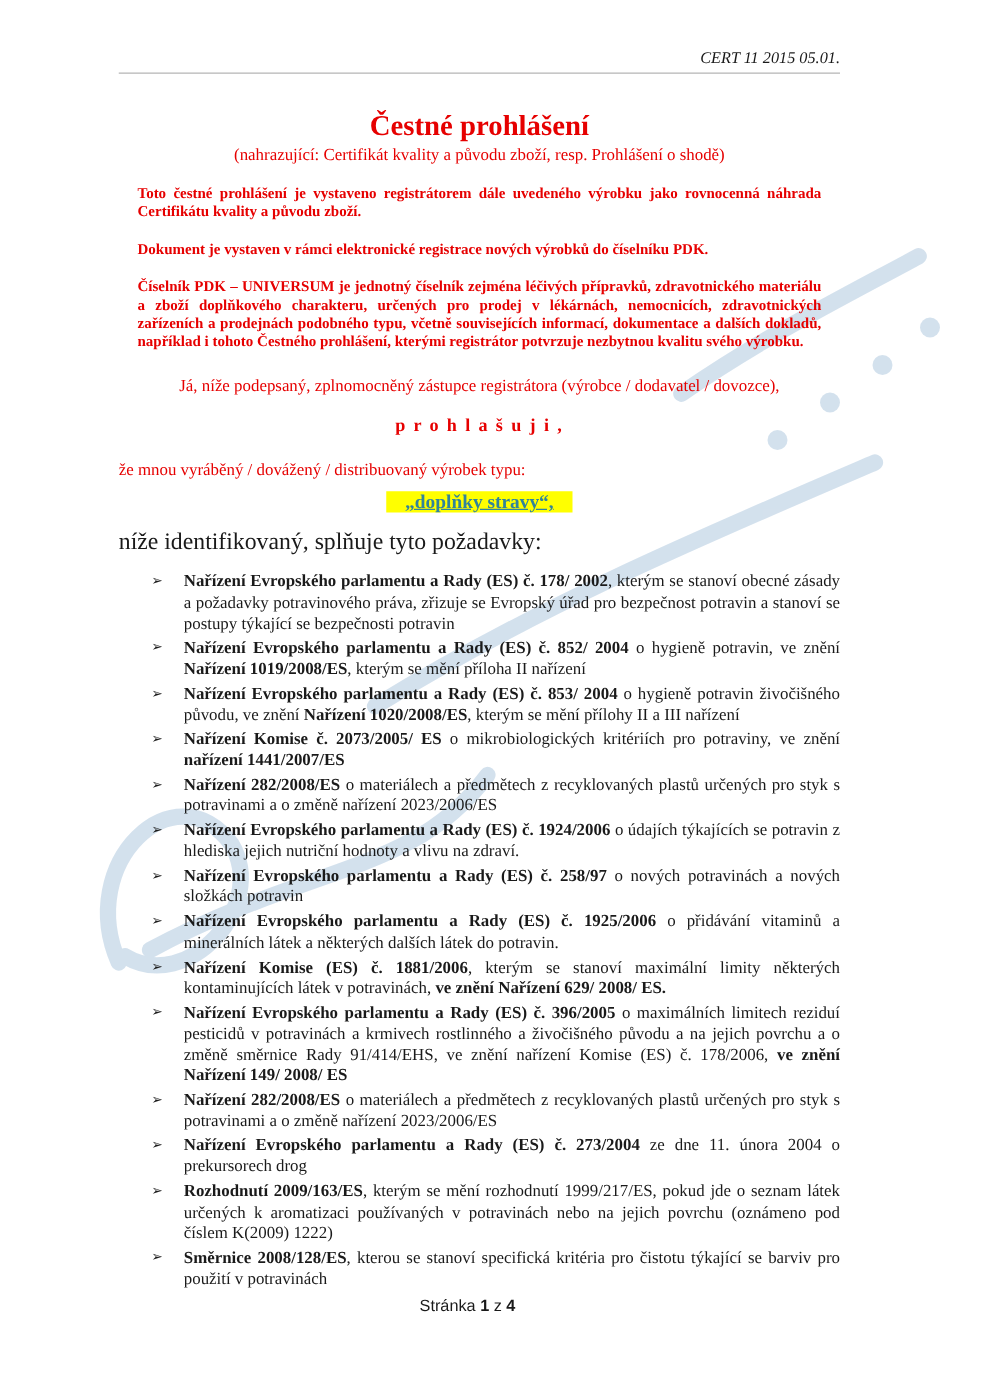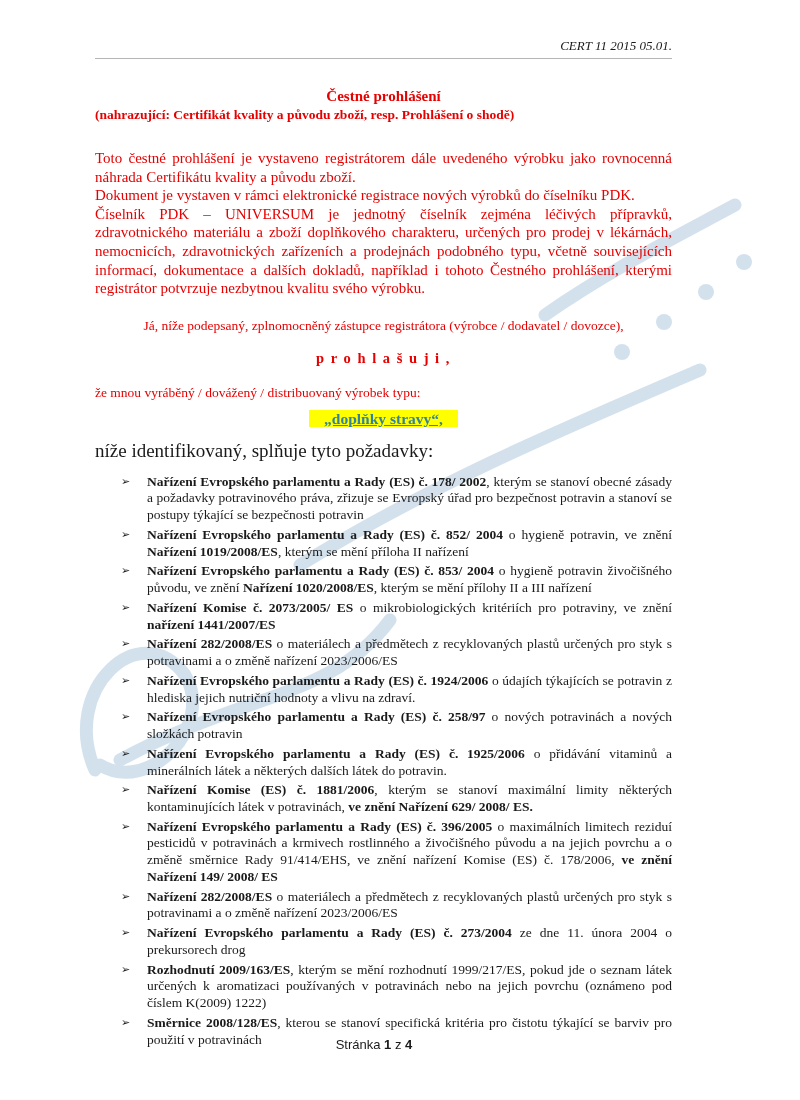--- a/index.html
+++ b/index.html
@@ -38,42 +38,42 @@
   }
   .content{
     position:absolute;
     left:95px;right:88px;top:70px;
     z-index:1;
   }
   .title{
     margin:18px 0 2px;
     text-align:center;
     color:var(--accent-red);
-    font-size:15px;
+    font-size:23px;
     font-weight:bold;
   }
   .subtitle{
+    text-align:center;
     color:var(--accent-red);
-    font-weight:bold;
+    font-weight:normal;
     font-size:13.5px;
-    margin-bottom:26px;
   }
   .preambule-heading{
     color:var(--accent-red);
     font-weight:bold;
     font-size:16.5px;
     margin:22px 0 7px;
   }
   .redbold{
     color:var(--accent-red);
-    font-weight:normal;
-    font-size:15px;
+    font-weight:bold;
+    font-size:12px;
     line-height:1.24;
     text-align:justify;
-    margin:0;
+    margin:15px;
   }
   .decl-intro{
     color:var(--accent-red);
     font-size:13.5px;
     text-align:center;
     margin:20px 30px 0;
   }
   .decl-verb{
     color:var(--accent-red);
     font-weight:bold;

